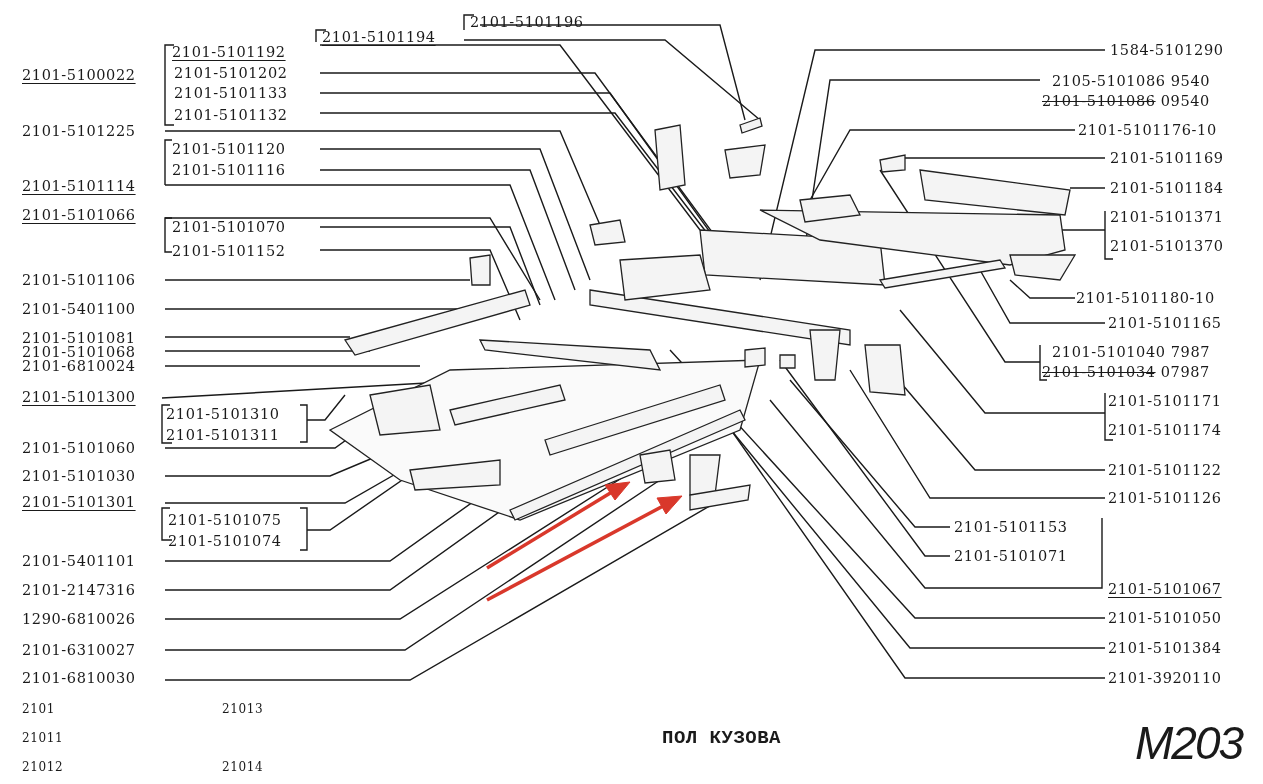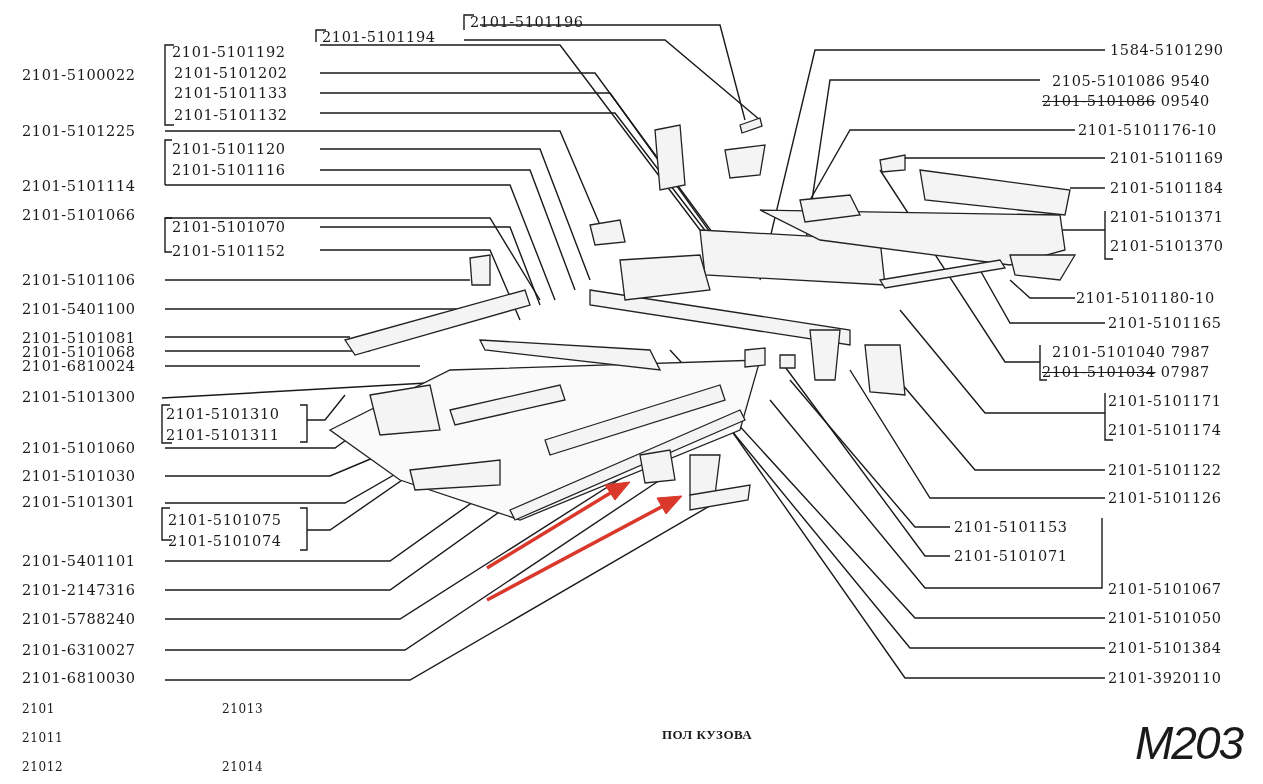--- a/index.html
+++ b/index.html
@@ -1,21 +1,21 @@
 <!DOCTYPE html>
 <html><head>
 <meta charset="utf-8">
 <style>
   html,body{margin:0;padding:0;background:#fff;}
   body{width:1263px;height:784px;position:relative;overflow:hidden;font-family:"DejaVu Serif",serif;color:#1a1a1a;}
   .lbl{position:absolute;font-size:14.5px;letter-spacing:0.6px;white-space:nowrap;line-height:16px;}
-  .u{text-underline-offset:3px;}
+  .u{text-decoration:underline;text-underline-offset:3px;}
   .strike{text-decoration:line-through;}
   svg.lines{position:absolute;left:0;top:0;}
-  .title{position:absolute;left:662px;top:727px;font-family:Liberation Serif, serif;font-weight:bold;font-size:13px;letter-spacing:0.5px;}
+  .title{position:absolute;left:662px;top:727px;font-family:Liberation Mono, monospace;font-weight:bold;font-size:19px;letter-spacing:0.5px;}
   .code{position:absolute;left:1135px;top:718px;font-family:"Liberation Sans",sans-serif;font-size:46px;letter-spacing:-2px;line-height:50px;font-style:italic;}
   .model{position:absolute;font-size:12px;letter-spacing:0.6px;}
 </style>
 </head>
 <body>
 
 <svg class="lines" width="1263" height="784">
   <g stroke="#1a1a1a" stroke-width="1.4" fill="none">
 
     <path d="M174 45 L165 45 L165 125 L174 125"></path>
@@ -143,21 +143,21 @@
 <div class="lbl u" style="left:22px;top:389px">2101-5101300</div>
 <div class="lbl" style="left:166px;top:406px">2101-5101310</div>
 <div class="lbl" style="left:166px;top:427px">2101-5101311</div>
 <div class="lbl" style="left:22px;top:440px">2101-5101060</div>
 <div class="lbl" style="left:22px;top:468px">2101-5101030</div>
 <div class="lbl u" style="left:22px;top:494px">2101-5101301</div>
 <div class="lbl" style="left:168px;top:512px">2101-5101075</div>
 <div class="lbl" style="left:168px;top:533px">2101-5101074</div>
 <div class="lbl" style="left:22px;top:553px">2101-5401101</div>
 <div class="lbl" style="left:22px;top:582px">2101-2147316</div>
-<div class="lbl" style="left:22px;top:611px">2101-5788240</div>
+<div class="lbl" style="left:22px;top:611px">1290-6810026</div>
 <div class="lbl" style="left:22px;top:642px">2101-6310027</div>
 <div class="lbl" style="left:22px;top:670px">2101-6810030</div>
 
 <div class="lbl" style="left:1110px;top:42px">1584-5101290</div>
 <div class="lbl" style="left:1052px;top:73px">2105-5101086 9540</div>
 <div class="lbl" style="left:1042px;top:93px"><span class="strike u">2101-5101086</span><span> 09540</span></div>
 <div class="lbl" style="left:1078px;top:122px">2101-5101176-10</div>
 <div class="lbl" style="left:1110px;top:150px">2101-5101169</div>
 <div class="lbl" style="left:1110px;top:180px">2101-5101184</div>
 <div class="lbl" style="left:1110px;top:209px">2101-5101371</div>

